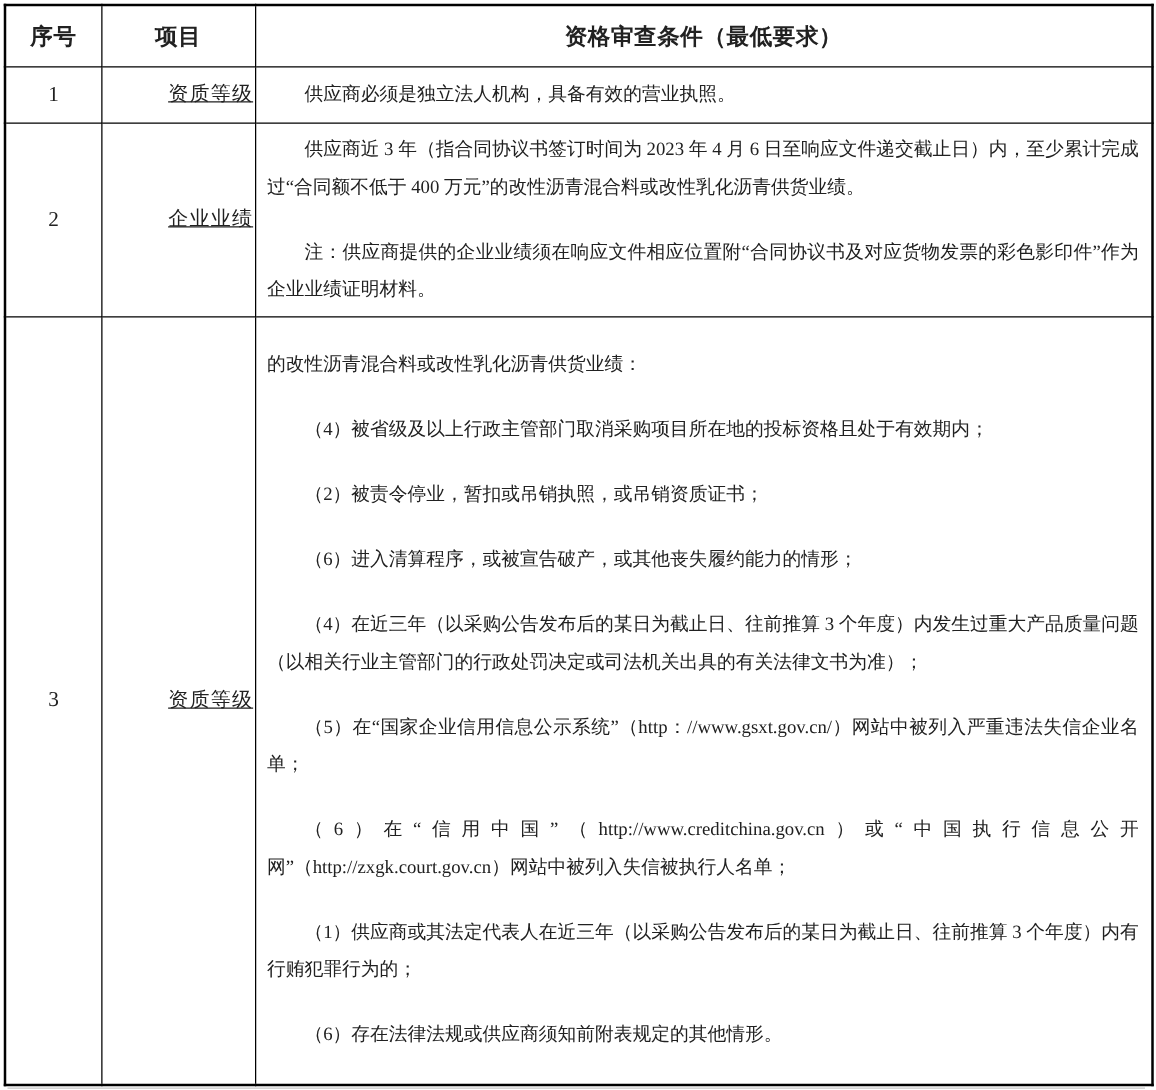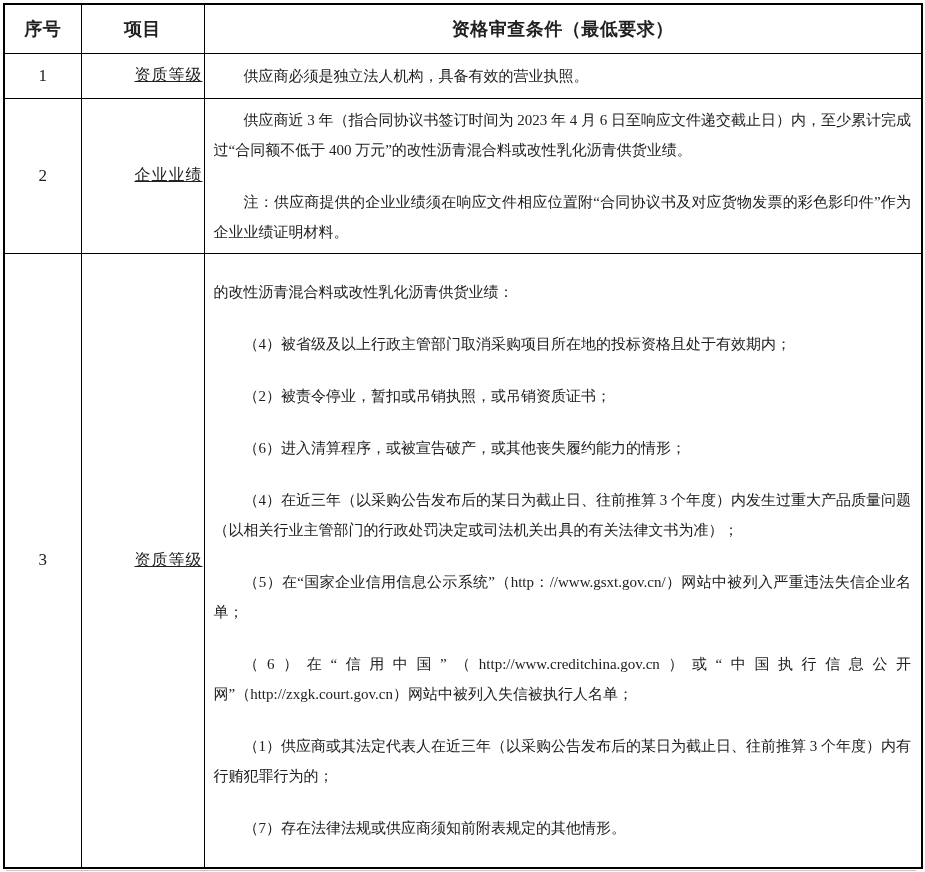--- a/index.html
+++ b/index.html
@@ -122,19 +122,19 @@
         <td class="item-cell">资质等级</td>
         <td class="cond-cell">
             <p class="">的改性沥青混合料或改性乳化沥青供货业绩：</p>
             <p class="indent">（4）被省级及以上行政主管部门取消采购项目所在地的投标资格且处于有效期内；</p>
             <p class="indent">（2）被责令停业，暂扣或吊销执照，或吊销资质证书；</p>
             <p class="indent">（6）进入清算程序，或被宣告破产，或其他丧失履约能力的情形；</p>
             <p class="indent">（4）在近三年（以采购公告发布后的某日为截止日、往前推算 3 个年度）内发生过重大产品质量问题（以相关行业主管部门的行政处罚决定或司法机关出具的有关法律文书为准）；</p>
             <p class="indent">（5）在“国家企业信用信息公示系统”（http：//www.gsxt.gov.cn/）网站中被列入严重违法失信企业名单；</p>
             <p class="indent">（6）在“信用中国”（http://www.creditchina.gov.cn）或“中国执行信息公开网”（http://zxgk.court.gov.cn）网站中被列入失信被执行人名单；</p>
             <p class="indent">（1）供应商或其法定代表人在近三年（以采购公告发布后的某日为截止日、往前推算 3 个年度）内有行贿犯罪行为的；</p>
-            <p class="indent">（7）存在法律法规或供应商须知前附表规定的其他情形。</p>
+            <p class="indent">（6）存在法律法规或供应商须知前附表规定的其他情形。</p>
           </td>
       </tr>
     </tbody>
   </table>
   <div class="shadow-line"></div>
 </div>
 
 </body></html>

